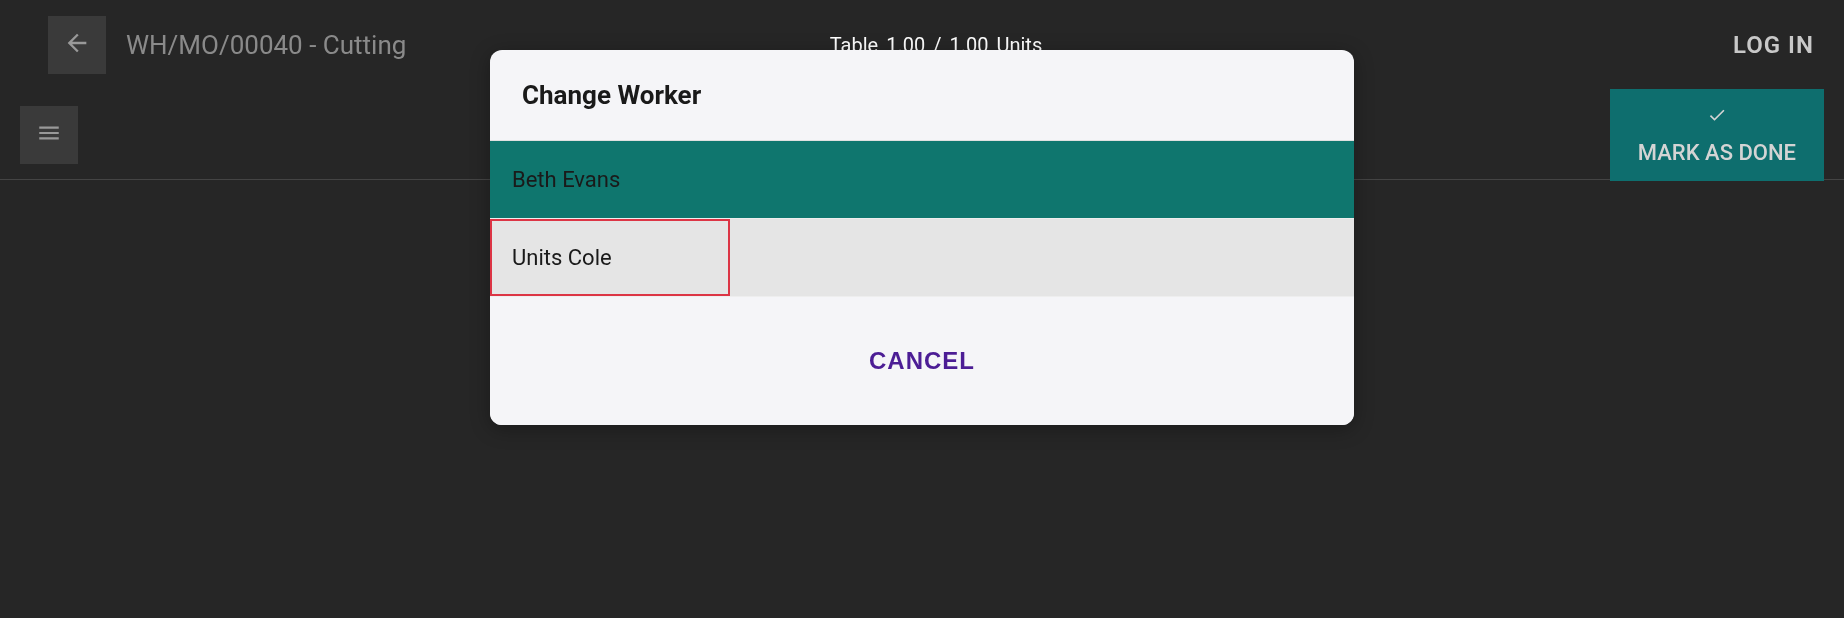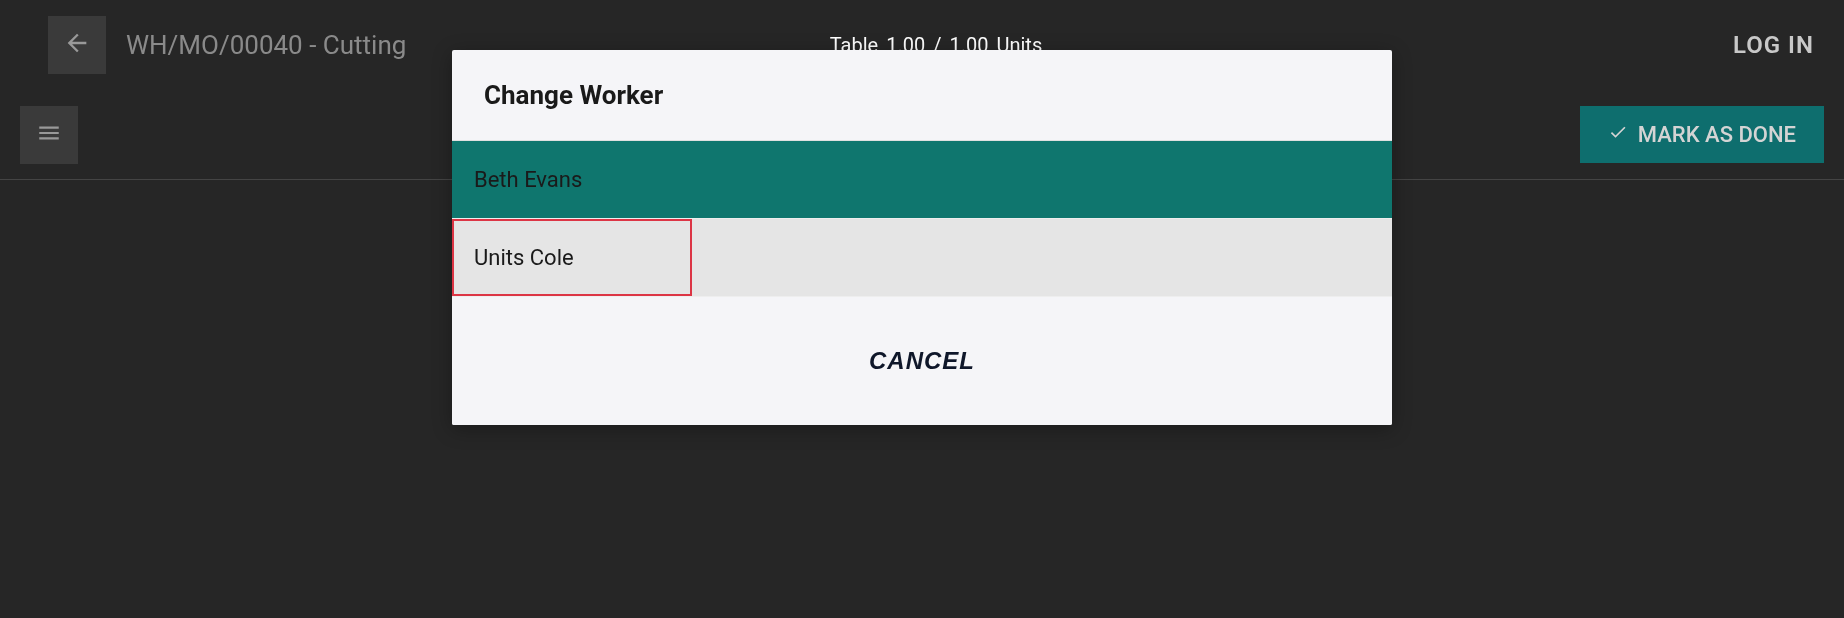--- a/index.html
+++ b/index.html
@@ -87,41 +87,42 @@
     .mark-done-button {
       background-color: #0e6e6e;
       color: #d4d4d4;
       padding: 16px 28px;
       font-size: 22px;
       font-weight: 500;
       cursor: pointer;
       display: flex;
       align-items: center;
       gap: 10px;
+      flex-direction: column;
     }
     .mark-done-button svg {
       width: 20px;
       height: 20px;
       fill: #d4d4d4;
     }
     .modal-overlay {
       position: absolute;
       top: 0;
       left: 0;
       right: 0;
       bottom: 0;
       display: flex;
       justify-content: center;
       align-items: flex-start;
       padding-top: 50px;
     }
     .modal {
-      width: 940px;
+      width: 864px;
       background-color: #f5f5f8;
-      border-radius: 2px;
+      border-radius: 12px;
       box-shadow: 0 4px 20px rgba(0,0,0,0.3);
       overflow: hidden;
     }
     .modal-header {
       padding: 30px 32px;
       border-bottom: 1px solid #e0e0e0;
     }
     .modal-title {
       font-size: 26px;
       font-weight: 700;
@@ -151,26 +152,25 @@
       pointer-events: none;
     }
     .modal-footer {
       background-color: #f5f5f8;
       padding: 50px 0;
       text-align: center;
     }
     .cancel-button {
       font-size: 24px;
       font-weight: 700;
-      color: #0f172a;
+      color: #4c1d95;
       letter-spacing: 1px;
       cursor: pointer;
       background: none;
       border: none;
-      font-style: italic;
     }
   </style>
 </head>
 <body>
 
 <div class="top-bar">
   <div class="back-button">
     <span>
       <svg viewBox="0 0 24 24">
           <path d="M20 11H7.83l5.59-5.59L12 4l-8 8 8 8 1.41-1.41L7.83 13H20v-2z"></path>

